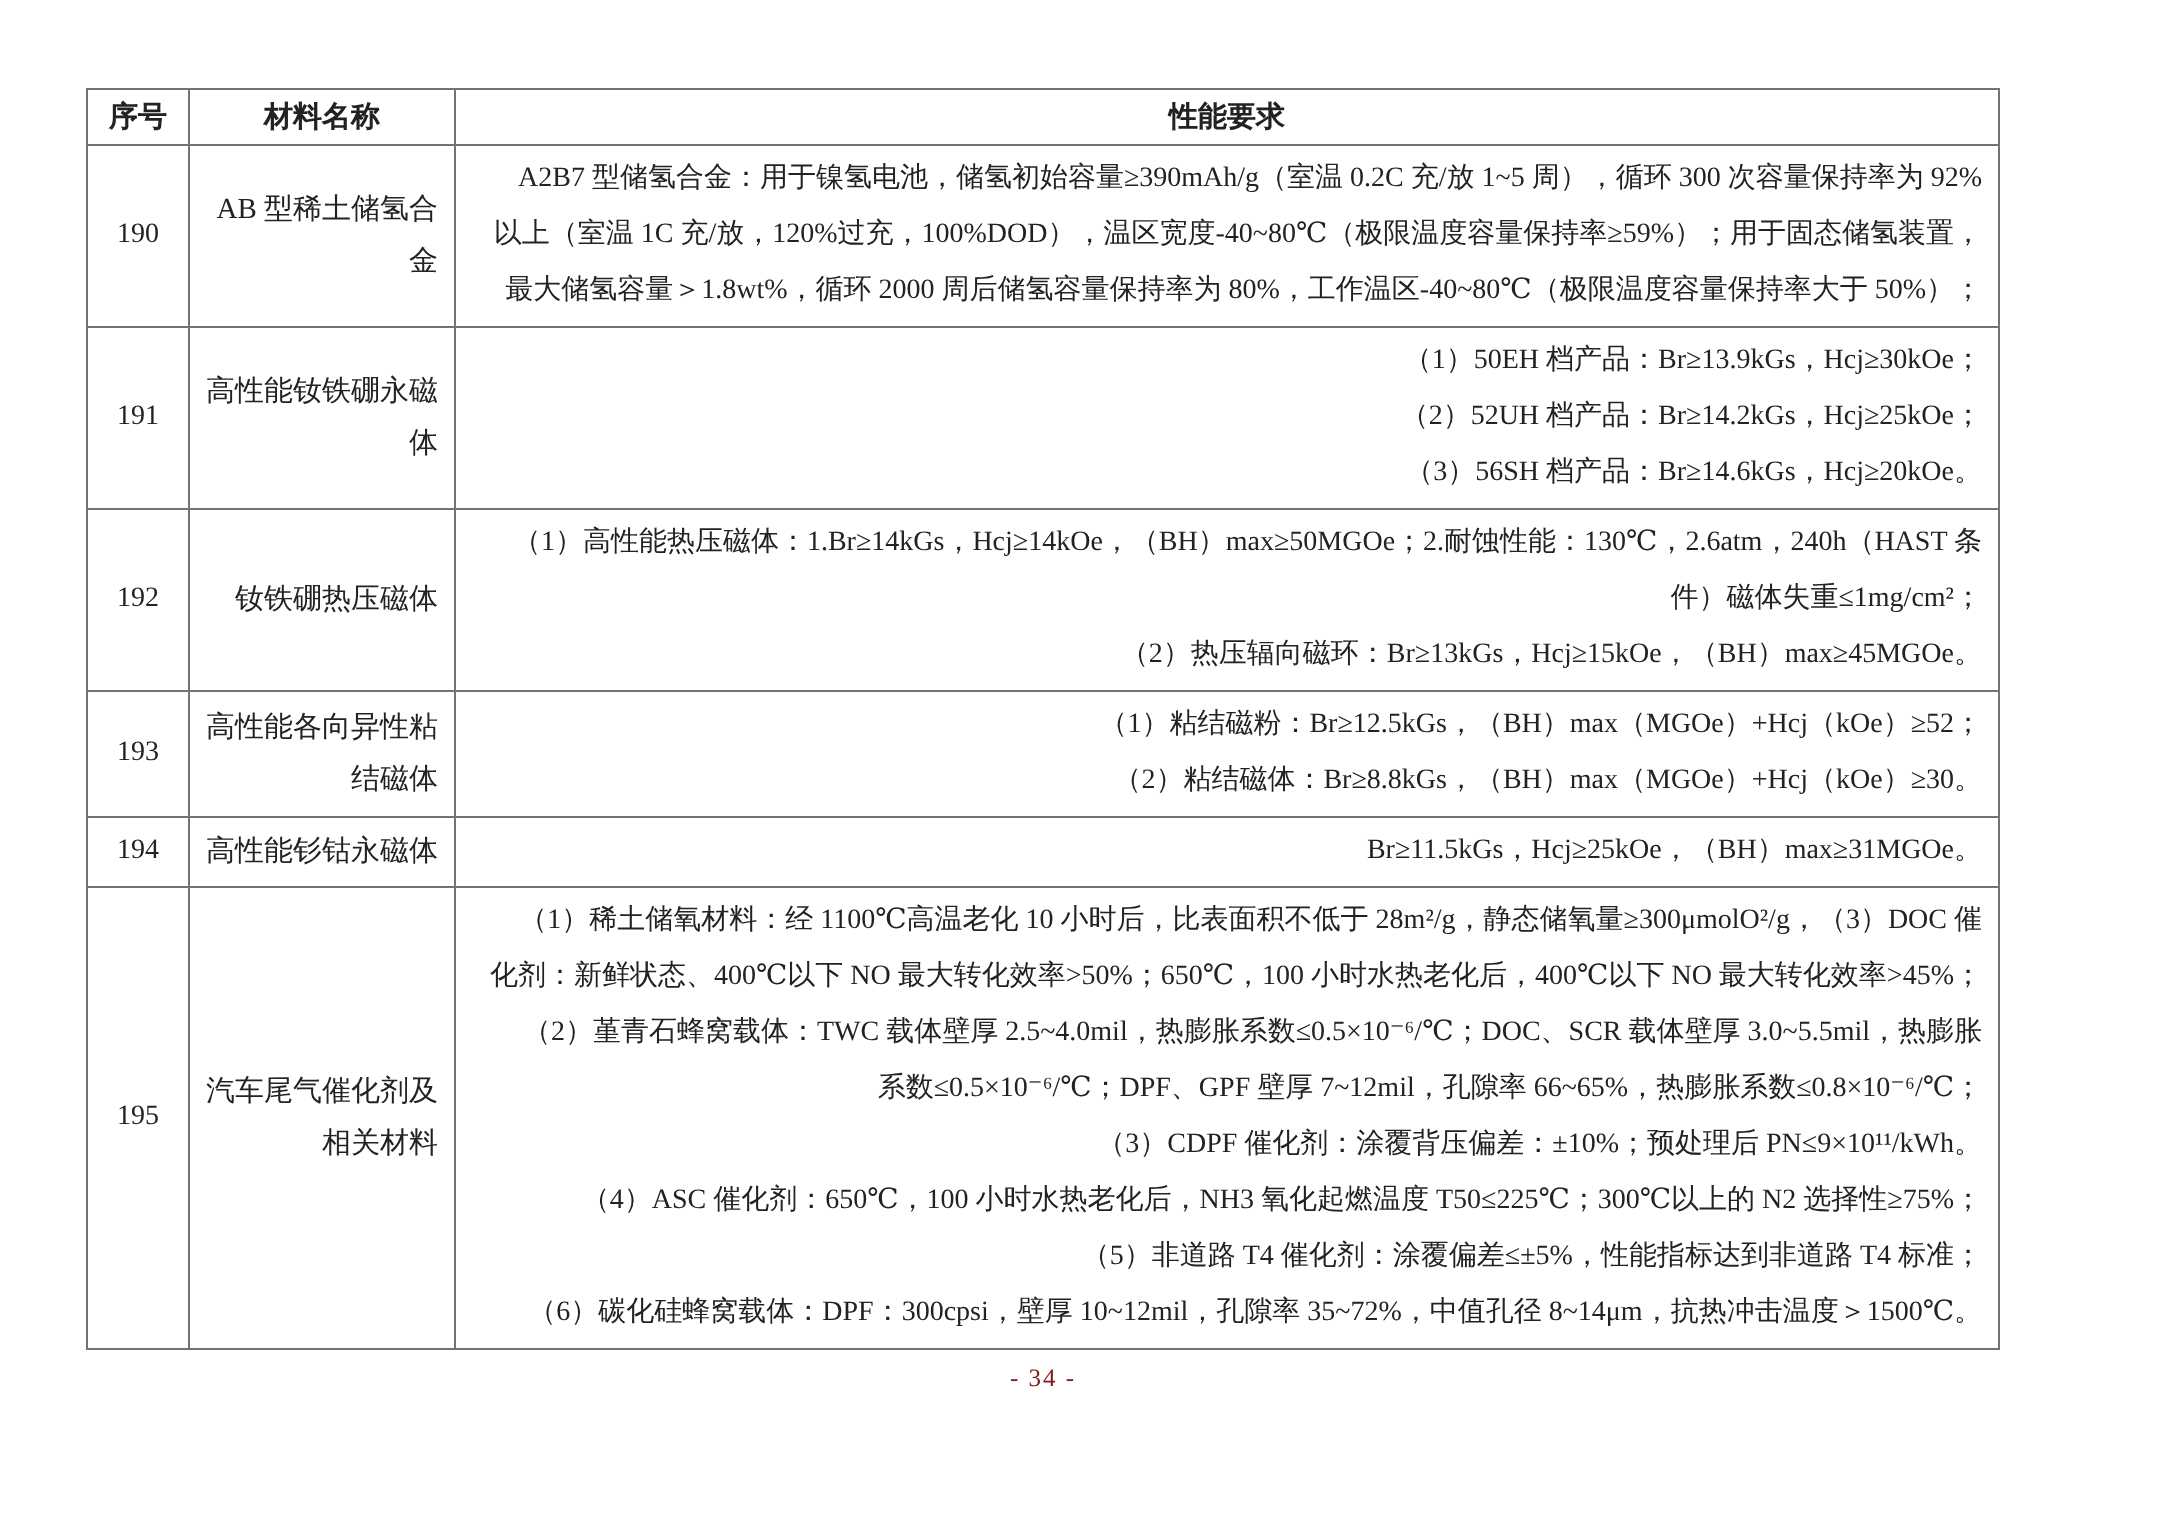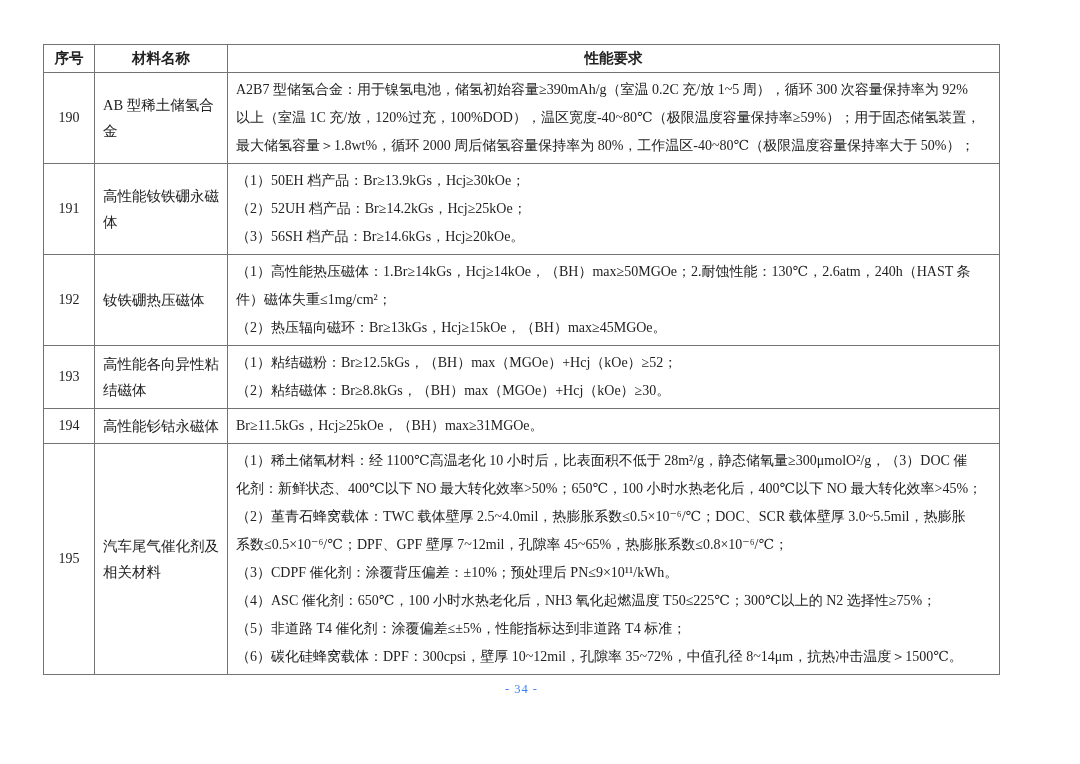--- a/index.html
+++ b/index.html
@@ -31,35 +31,37 @@
   td.cell-no {
     text-align:center;
     font-size:14px;
     padding:0 2px;
     margin-top:28px;
   }
   td.cell-name {
     font-size:14.5px;
     line-height:26px;
     padding:2px 8px;
+    text-align:right;
   }
   td.cell-req {
     padding:3px 8px;
     font-size:14px;
+    text-align:right;
   }
   td.cell-req .line {
     line-height:28px;
   }
   .footer {
     position:absolute;
     left:43px; top:682px;
     width:957px;
     text-align:center;
     font-size:12.5px;
-    color:#3b82f6;
+    color:#7f1d1d;
     letter-spacing:1px;
   }
 </style>
 </head>
 <body>
 
 <div class="page">
 
   <table class="materials">
     <thead>
@@ -112,21 +114,21 @@
             <div class="line">Br≥11.5kGs，Hcj≥25kOe，（BH）max≥31MGOe。</div>
           </td>
         </tr>
         <tr>
           <td class="cell-no">195</td>
           <td class="cell-name">汽车尾气催化剂及相关材料</td>
           <td class="cell-req">
             <div class="line">（1）稀土储氧材料：经 1100℃高温老化 10 小时后，比表面积不低于 28m²/g，静态储氧量≥300μmolO²/g，（3）DOC 催</div>
             <div class="line">化剂：新鲜状态、400℃以下 NO 最大转化效率&gt;50%；650℃，100 小时水热老化后，400℃以下 NO 最大转化效率&gt;45%；</div>
             <div class="line">（2）堇青石蜂窝载体：TWC 载体壁厚 2.5~4.0mil，热膨胀系数≤0.5×10⁻⁶/℃；DOC、SCR 载体壁厚 3.0~5.5mil，热膨胀</div>
-            <div class="line">系数≤0.5×10⁻⁶/℃；DPF、GPF 壁厚 7~12mil，孔隙率 45~65%，热膨胀系数≤0.8×10⁻⁶/℃；</div>
+            <div class="line">系数≤0.5×10⁻⁶/℃；DPF、GPF 壁厚 7~12mil，孔隙率 66~65%，热膨胀系数≤0.8×10⁻⁶/℃；</div>
             <div class="line">（3）CDPF 催化剂：涂覆背压偏差：±10%；预处理后 PN≤9×10¹¹/kWh。</div>
             <div class="line">（4）ASC 催化剂：650℃，100 小时水热老化后，NH3 氧化起燃温度 T50≤225℃；300℃以上的 N2 选择性≥75%；</div>
             <div class="line">（5）非道路 T4 催化剂：涂覆偏差≤±5%，性能指标达到非道路 T4 标准；</div>
             <div class="line">（6）碳化硅蜂窝载体：DPF：300cpsi，壁厚 10~12mil，孔隙率 35~72%，中值孔径 8~14μm，抗热冲击温度＞1500℃。</div>
           </td>
         </tr>
       </tbody>
   </table>
 
   <div class="footer">- 34 -</div>

